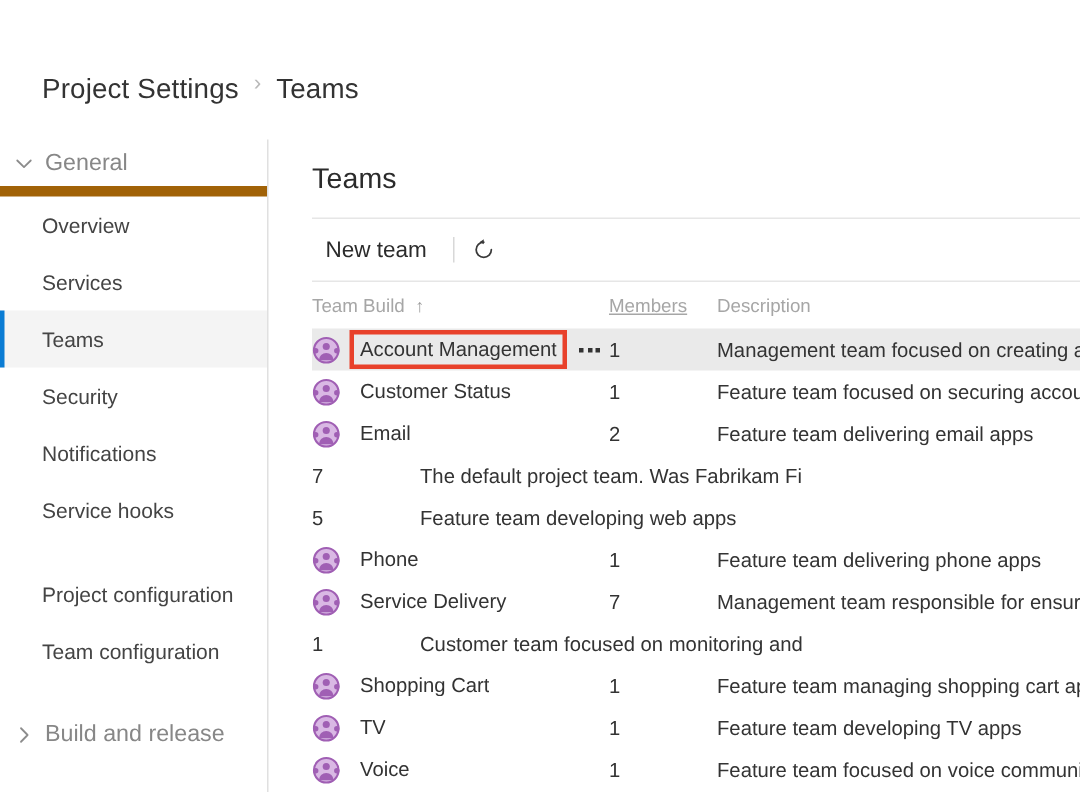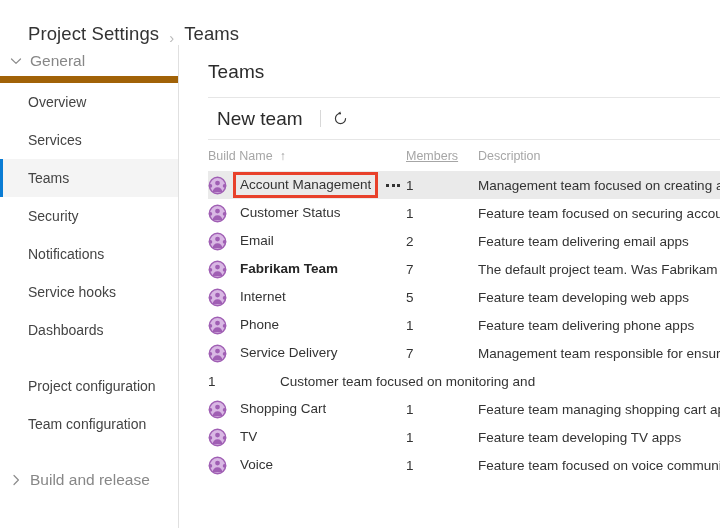--- a/index.html
+++ b/index.html
@@ -20,23 +20,24 @@
     position: relative;
     width: 720px;
     height: 528px;
     overflow: hidden;
   }
 
   
   .breadcrumb {
     height: 45px;
     display: flex;
-    align-items: flex-end;
+    align-items: flex-start;
     padding-left: 28px;
     box-sizing: border-box;
+    margin-top: 48px;
   }
   .crumb {
     font-size: 18.5px;
     color: #333333;
     letter-spacing: .1px;
     white-space: nowrap;
   }
   .crumb-sep {
     font-size: 15px;
     color: #b9b9b9;
@@ -123,21 +124,21 @@
 
   .toolbar {
     height: 41px;
     border-top: 1px solid #e6e6e6;
     border-bottom: 1px solid #e6e6e6;
     display: flex;
     align-items: center;
     margin-right: 0;
   }
   .tb-btn {
-    font-size: 19px;
+    font-size: 15px;
     color: #2b2b2b;
     padding: 4px 9px;
     cursor: pointer;
     white-space: nowrap;
   }
   .tb-sep {
     width: 1px;
     height: 17px;
     background: #d8d8d8;
     margin: 0 9px 0 8px;
@@ -285,23 +286,20 @@
             <span>Teams</span>
           </div>
           <div class="nav-item">
             <span>Security</span>
           </div>
           <div class="nav-item">
             <span>Notifications</span>
           </div>
           <div class="nav-item">
             <span>Service hooks</span>
-          </div>
-          <div class="nav-item">
-            <span>Dashboards</span>
           </div>
           <div class="nav-gap"></div>
           <div class="nav-item">
             <span>Project configuration</span>
           </div>
           <div class="nav-item">
             <span>Team configuration</span>
           </div>
           <div class="nav-gap"></div>
           <div class="nav-group-header nodivider">
@@ -324,21 +322,21 @@
           <svg width="15" height="15" viewBox="0 0 16 16" aria-hidden="true">
             <path d="M8 2.6 A5.4 5.4 0 1 0 13.4 8" fill="none" stroke="#3a3a3a" stroke-width="1.25" stroke-linecap="round"></path>
             <path d="M8 0.6 L8 4.0 L5.2 2.5 Z" fill="#3a3a3a"></path>
           </svg>
         </div>
       </div>
 
       <div class="tbl">
         <div class="tbl-head">
           <div class="th-name">
-            <span>Build Name</span>
+            <span>Team Build</span>
             <span class="sort-arrow">↑</span>
           </div>
           <div class="th-members">Members</div>
           <div class="th-desc">Description</div>
         </div>
         <div id="rows-slot">
             <div class="row selected highlighted">
               <div class="cell-name">
                 <svg class="avatar" viewBox="0 0 20 20">
                   <circle cx="10" cy="10" r="8.6" fill="#d9b8e4" stroke="#a05fb4" stroke-width="1.5"></circle>
@@ -385,48 +383,24 @@
                   <circle cx="17.4" cy="10.4" r="1.9" fill="#a05fb4"></circle>
                 </svg>
                 <span class="name-box">
                   <span class="team-name">Email</span>
                 </span>
               </div>
               <div class="cell-members">2</div>
               <div class="cell-desc">Feature team delivering email apps</div>
             </div>
             <div class="row bold">
-              <div class="cell-name">
-                <svg class="avatar" viewBox="0 0 20 20">
-                  <circle cx="10" cy="10" r="8.6" fill="#d9b8e4" stroke="#a05fb4" stroke-width="1.5"></circle>
-                  <circle cx="10" cy="7.4" r="2.5" fill="#a05fb4"></circle>
-                  <path d="M4.9 17 a5.1 5.1 0 0 1 10.2 0 Z" fill="#a05fb4"></path>
-                  <circle cx="2.6" cy="10.4" r="1.9" fill="#a05fb4"></circle>
-                  <circle cx="17.4" cy="10.4" r="1.9" fill="#a05fb4"></circle>
-                </svg>
-                <span class="name-box">
-                  <span class="team-name">Fabrikam Team</span>
-                </span>
-              </div>
               <div class="cell-members">7</div>
               <div class="cell-desc">The default project team. Was Fabrikam Fi</div>
             </div>
             <div class="row">
-              <div class="cell-name">
-                <svg class="avatar" viewBox="0 0 20 20">
-                  <circle cx="10" cy="10" r="8.6" fill="#d9b8e4" stroke="#a05fb4" stroke-width="1.5"></circle>
-                  <circle cx="10" cy="7.4" r="2.5" fill="#a05fb4"></circle>
-                  <path d="M4.9 17 a5.1 5.1 0 0 1 10.2 0 Z" fill="#a05fb4"></path>
-                  <circle cx="2.6" cy="10.4" r="1.9" fill="#a05fb4"></circle>
-                  <circle cx="17.4" cy="10.4" r="1.9" fill="#a05fb4"></circle>
-                </svg>
-                <span class="name-box">
-                  <span class="team-name">Internet</span>
-                </span>
-              </div>
               <div class="cell-members">5</div>
               <div class="cell-desc">Feature team developing web apps</div>
             </div>
             <div class="row">
               <div class="cell-name">
                 <svg class="avatar" viewBox="0 0 20 20">
                   <circle cx="10" cy="10" r="8.6" fill="#d9b8e4" stroke="#a05fb4" stroke-width="1.5"></circle>
                   <circle cx="10" cy="7.4" r="2.5" fill="#a05fb4"></circle>
                   <path d="M4.9 17 a5.1 5.1 0 0 1 10.2 0 Z" fill="#a05fb4"></path>
                   <circle cx="2.6" cy="10.4" r="1.9" fill="#a05fb4"></circle>

